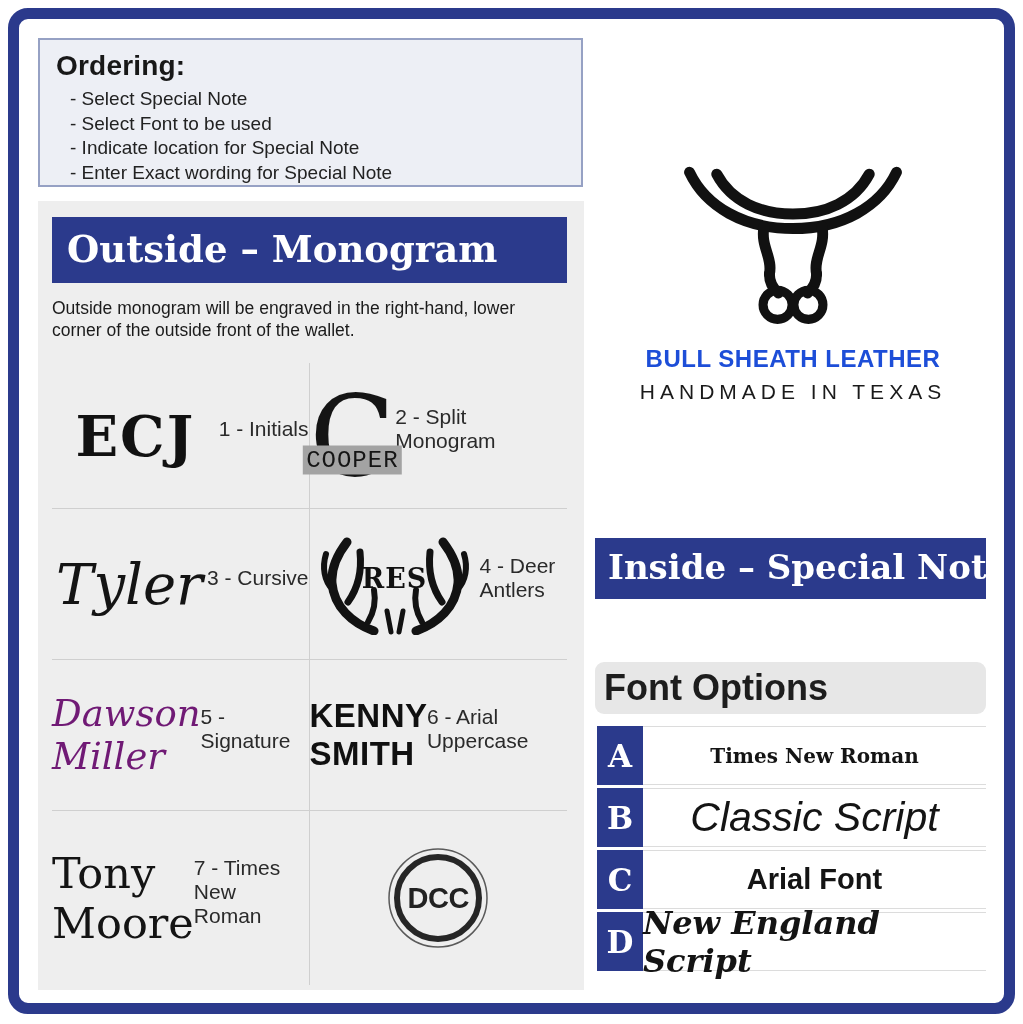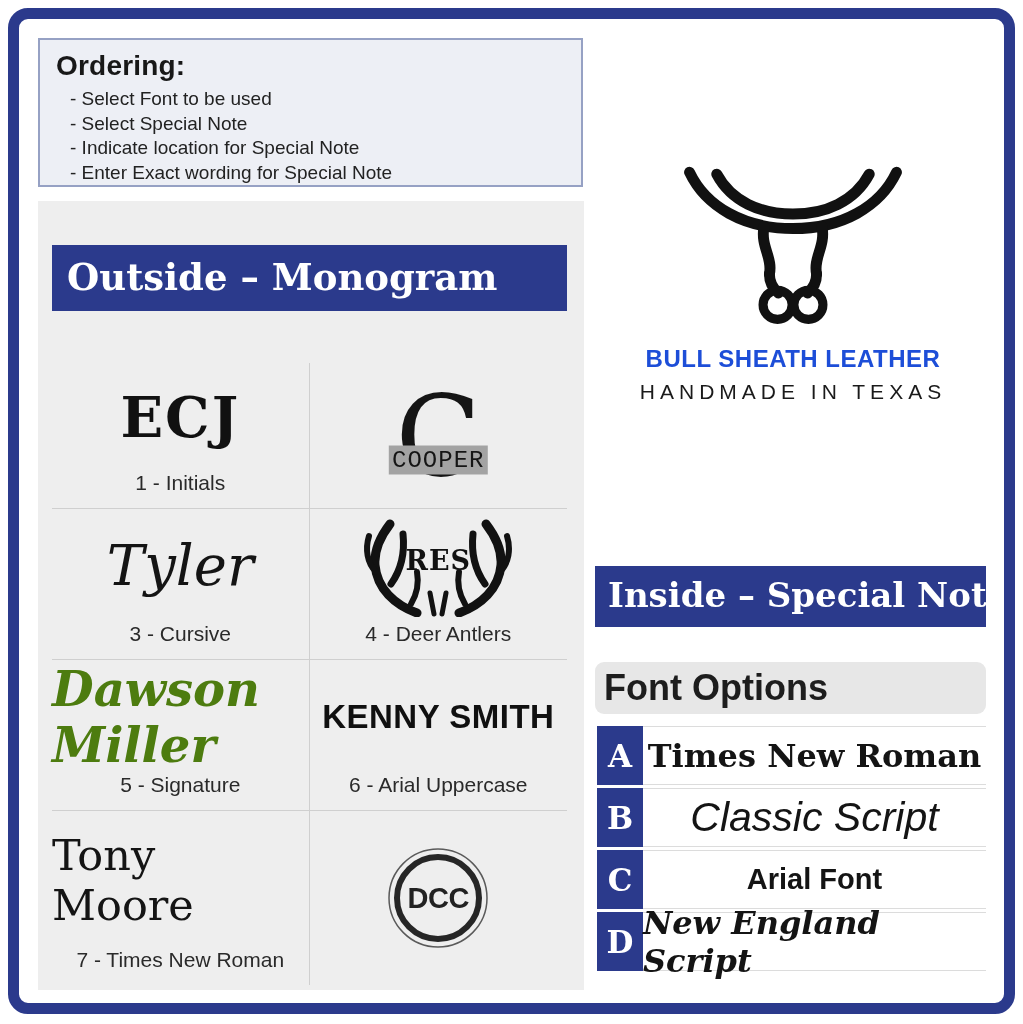--- a/index.html
+++ b/index.html
@@ -13,43 +13,43 @@
   
   .ordering-box { position:absolute; left:38px; top:38px; width:545px; height:149px;
                   background:#edeff5; border:2px solid #96a1c4; padding:10px 14px 0 16px; }
   .ordering-title { font-weight:bold; font-size:28px; color:#181818; letter-spacing:0.2px; }
   .ordering-list { list-style:none; margin:5px 0 0 14px; }
   .ordering-list li { font-size:19px; line-height:24.5px; color:#222; }
 
   
   .panel { position:absolute; left:38px; top:201px; width:546px; height:789px; background:#eeeeee; }
   .section-bar { background:#2b3a8c; color:#ffffff; font-family:"DejaVu Serif", serif;
-                 font-weight:bold; overflow:hidden; white-space:nowrap;margin-top:28px; }
+                 font-weight:bold; overflow:hidden; white-space:nowrap; }
   .outside-bar { position:absolute; left:14px; top:16px; right:17px; height:66px;
                  line-height:64px; padding-left:15px; font-size:37px; }
   .outside-desc { position:absolute; left:14px; top:96px; width:515px;
                   font-size:17.5px; line-height:22px; color:#1b1b1b; }
 
   
   .mono-grid { position:absolute; left:14px; right:17px; top:162px; bottom:5px;
                display:grid; grid-template-columns:1fr 1fr; grid-template-rows:146px 151px 151px 1fr; }
-  .cell { display:flex; flex-direction:column; align-items:center; justify-content:flex-end; position:relative; }
+  .cell { display:flex; align-items:center; justify-content:flex-end; position:relative; }
   .cell.bR { border-right:1px solid #cfcfcf; }
   .cell.bB { border-bottom:1px solid #cfcfcf; }
   .sample-area { flex:1; display:flex; align-items:center; justify-content:center; width:100%; position:relative; }
   .cell-label { font-size:21px; color:#2a2a2a; padding-bottom:13px; }
 
   .s-initials { font-family:"DejaVu Serif", serif; font-weight:bold; font-size:56px; letter-spacing:2px; color:#111; }
   .s-split { position:relative; display:flex; align-items:center; justify-content:center; }
   .big-c { font-family:"DejaVu Serif", serif; font-size:112px; line-height:1; color:#151515; }
   .split-name { position:absolute; left:50%; top:50%; transform:translate(-50%,-50%);
                 font-family:Liberation Mono, monospace; font-size:24px; letter-spacing:1px; color:#151515;
                 background:#a3a3a3; padding:1px 3px; white-space:nowrap;margin-top:24px; }
   .s-cursive { font-family:"DejaVu Serif", serif; font-style:italic; font-size:56px; color:#141414; }
-  .s-signature { font-family:"DejaVu Serif", serif; font-style:italic; font-weight:bold; font-size:48px; color:#4d7c0f; }
+  .s-signature { font-family:"DejaVu Serif", serif; font-style:italic; font-weight:normal; font-size:37px; color:#701a75; }
   .s-arial { font-weight:bold; font-size:33px; letter-spacing:0.5px; color:#101010; }
   .s-times { font-family:"DejaVu Serif", serif; font-weight:normal; font-size:43px; color:#141414; }
 
   .antlers-wrap { position:relative; width:170px; height:102px; }
   .antlers-text { position:absolute; left:50%; top:30px; transform:translateX(-50%);
                   font-family:"DejaVu Serif", serif; font-weight:bold; font-size:27px; letter-spacing:1px; color:#111; }
   .circle-wrap { position:relative; width:104px; height:104px; }
   .circle-text { position:absolute; left:50%; top:50%; transform:translate(-50%,-50%);
                  font-weight:bold; font-size:29px; letter-spacing:-0.5px; color:#222; }
 
@@ -65,60 +65,62 @@
                  font-size:17px; line-height:21.5px; color:#1b1b1b; }
   .font-options-bar { position:absolute; left:595px; top:662px; width:391px; height:52px;
                       background:#e7e7e7; line-height:52px; padding-left:9px;
                       font-weight:bold; font-size:36px; color:#1d1d1d;border-radius:9px; }
   .font-rows { position:absolute; left:597px; top:726px; width:389px; }
   .frow { display:flex; height:59px; margin-bottom:3px; background:#ffffff;
           border-top:1px solid #dcdcdc; border-bottom:1px solid #dcdcdc; }
   .fkey { width:46px; flex:0 0 46px; background:#2b3a8c; color:#fff; display:flex; align-items:center; justify-content:center;
           font-family:"DejaVu Serif", serif; font-weight:bold; font-size:31px; margin:-1px 0; }
   .fsample { flex:1; display:flex; align-items:center; justify-content:center; color:#141414; }
-  .fA { font-family:"DejaVu Serif", serif; font-weight:bold; font-size:32px; }
+  .fA { font-family:"DejaVu Serif", serif; font-weight:bold; font-size:20px; }
   .fB { font-family:Liberation Sans, sans-serif; font-style:italic; font-size:41px; }
   .fC { font-weight:bold; font-size:29px; }
   .fD { font-family:"DejaVu Serif", serif; font-style:italic; font-weight:bold; font-size:32px; }
 </style>
 </head>
 <body>
 
 <div id="page">
   <div class="frame"></div>
 
   <div class="ordering-box">
     <div class="ordering-title">Ordering:</div>
     <ul class="ordering-list">
+      <li>- Select Special Note</li>
       <li>- Select Font to be used</li>
-      <li>- Select Special Note</li>
       <li>- Indicate location for Special Note</li>
       <li>- Enter Exact wording for Special Note</li>
     </ul>
   </div>
 
   <div class="panel">
     <div class="section-bar outside-bar">Outside – Monogram</div>
+    <div class="outside-desc">Outside monogram will be engraved in the right-hand, lower corner of the outside front of the wallet.</div>
 
     <div class="mono-grid">
 
       <div class="cell bR bB">
         <div class="sample-area">
           <span class="s-initials">ECJ</span>
         </div>
         <div class="cell-label">1 - Initials</div>
       </div>
 
       <div class="cell bB">
         <div class="sample-area">
           <span class="s-split">
             <span class="big-c">C</span>
             <span class="split-name">COOPER</span>
           </span>
         </div>
+        <div class="cell-label">2 - Split Monogram</div>
       </div>
 
       <div class="cell bR bB">
         <div class="sample-area">
           <span class="s-cursive">Tyler</span>
         </div>
         <div class="cell-label">3 - Cursive</div>
       </div>
 
       <div class="cell bB">

